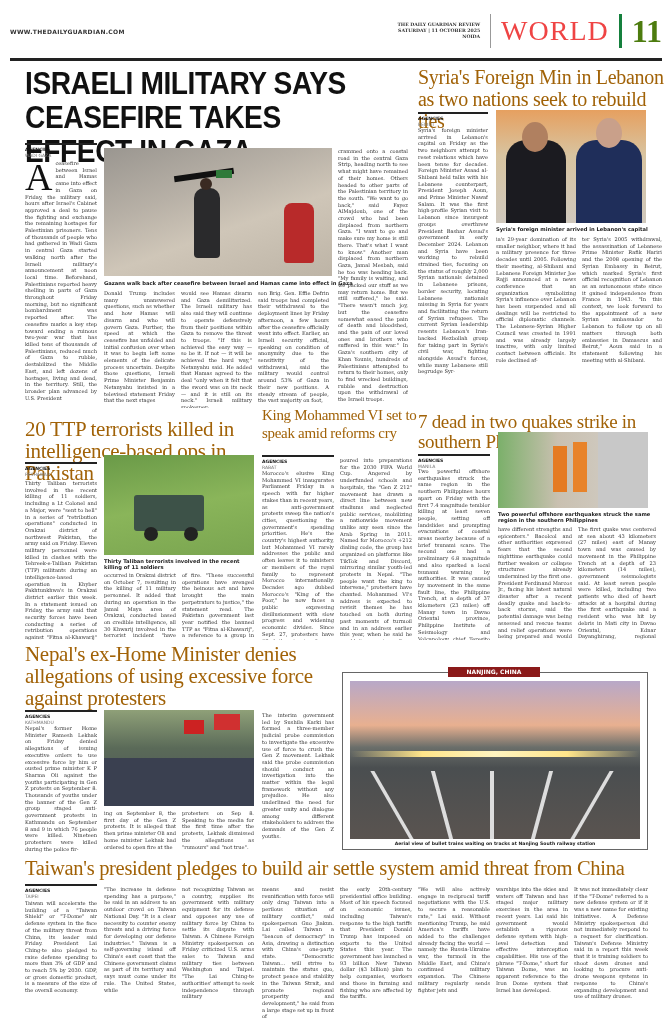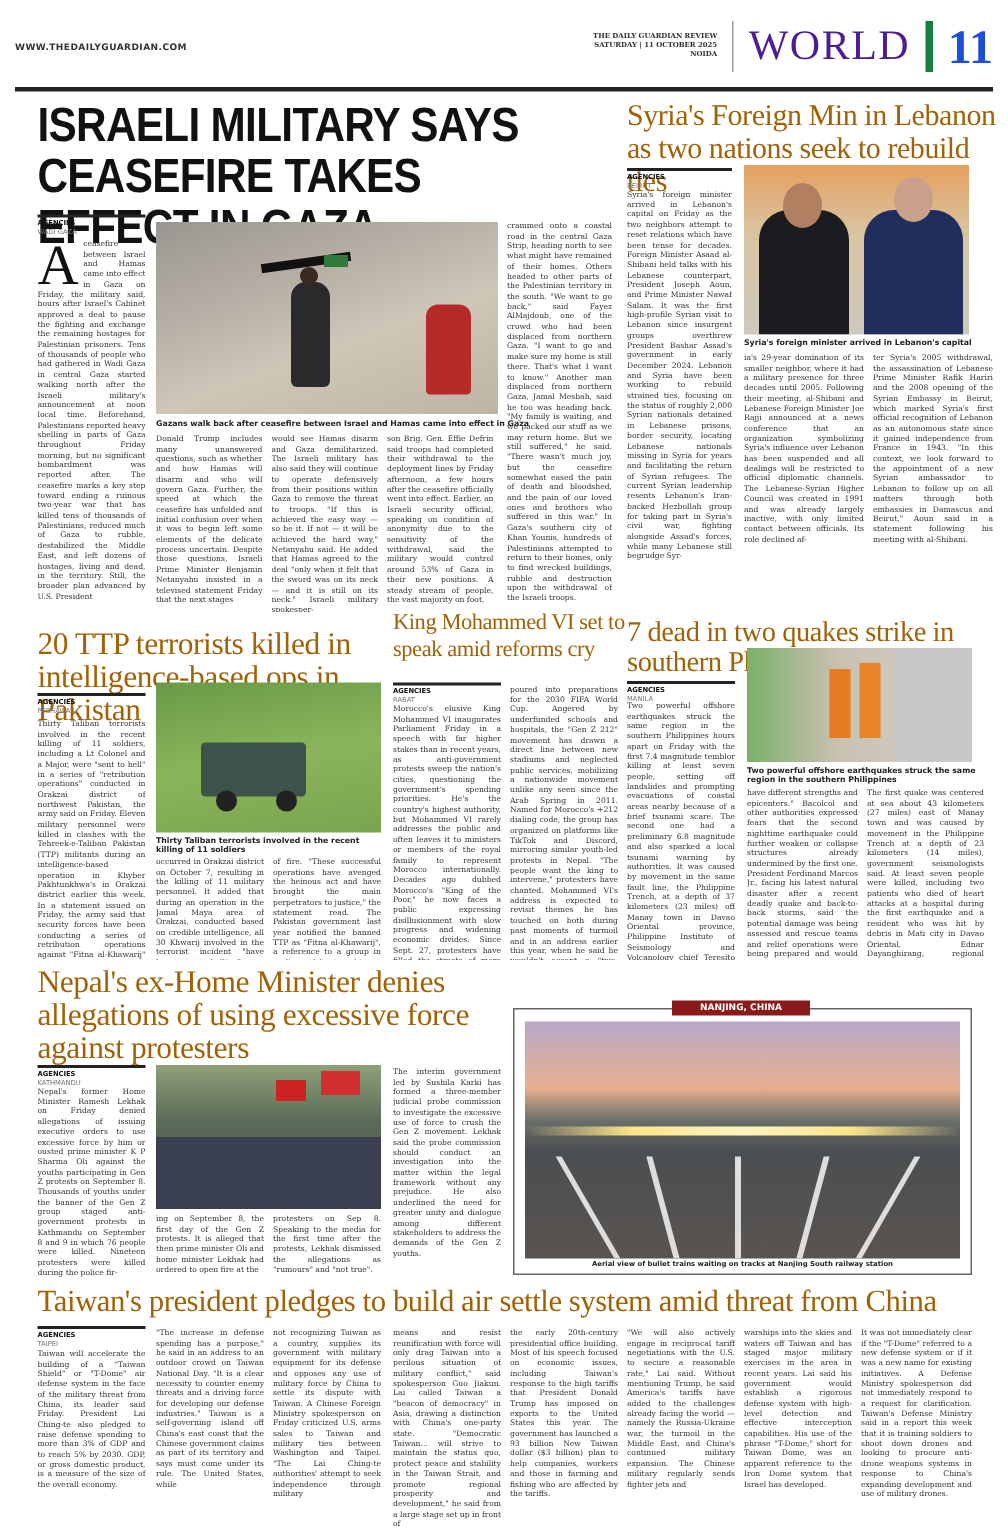--- a/index.html
+++ b/index.html
@@ -1,22 +1,22 @@
 <!DOCTYPE html>
 <html><head>
 <meta charset="utf-8">
 <style>
 *{box-sizing:border-box;margin:0;padding:0}
 body{width:672px;height:1024px;background:#fff;font-family:"DejaVu Serif",serif;color:#222;overflow:hidden;position:relative}
 .abs{position:absolute}
 .site{left:10px;top:28px;font:bold 6px "DejaVu Sans",sans-serif;letter-spacing:.3px;color:#333}
 .mast{right:10px;top:6px;height:50px;display:flex;align-items:center}
 .mast .meta{text-align:right;font:bold 4.6px "DejaVu Serif",serif;line-height:6px;color:#333;padding-right:10px;border-right:1px solid #999;height:34px;display:flex;flex-direction:column;justify-content:center}
-.mast .sec{font:28px "Liberation Serif",serif;padding:0 10px;border-right:5px solid #15803d;height:34px;line-height:34px;letter-spacing:1px;color:#4c1d95}
-.mast .pg{font:bold 32px "Liberation Serif",serif;padding-left:10px;color:#1d4ed8;line-height:34px}
+.mast .sec{font:28px "Liberation Serif",serif;padding:0 10px;border-right:3px solid #15803d;height:34px;line-height:34px;letter-spacing:1px;color:#ef4444}
+.mast .pg{font:bold 32px "Liberation Serif",serif;padding-left:10px;color:#4d7c0f;line-height:34px}
 .toprule{left:10px;right:10px;top:58px;height:3px;background:#222}
 .h1{left:25px;top:66px;font:bold 32px/34px "Liberation Sans",sans-serif;letter-spacing:-.5px;color:#111;width:375px;transform:scaleX(.88);transform-origin:left}
 .h2{font:21px/22px "Liberation Serif",serif;color:#a16207;letter-spacing:-.3px}
 .byline{border-top:2px solid #222;padding-top:2px;font:bold 4.5px "DejaVu Sans",sans-serif;color:#111}
 .byline span{display:block;font-weight:normal;color:#777;margin-top:1px}
 .body{font:5.1px/6.7px "DejaVu Serif",serif;color:#333;text-align:justify}
 .cap{font:bold 5.2px/6px "DejaVu Sans",sans-serif;color:#222}
 .img{background:#888;overflow:hidden;position:absolute}
 .drop{float:left;font:38px/30px "Liberation Serif",serif;margin:2px 3px 0 0;color:#111}
 .box{border:1px solid #666}

